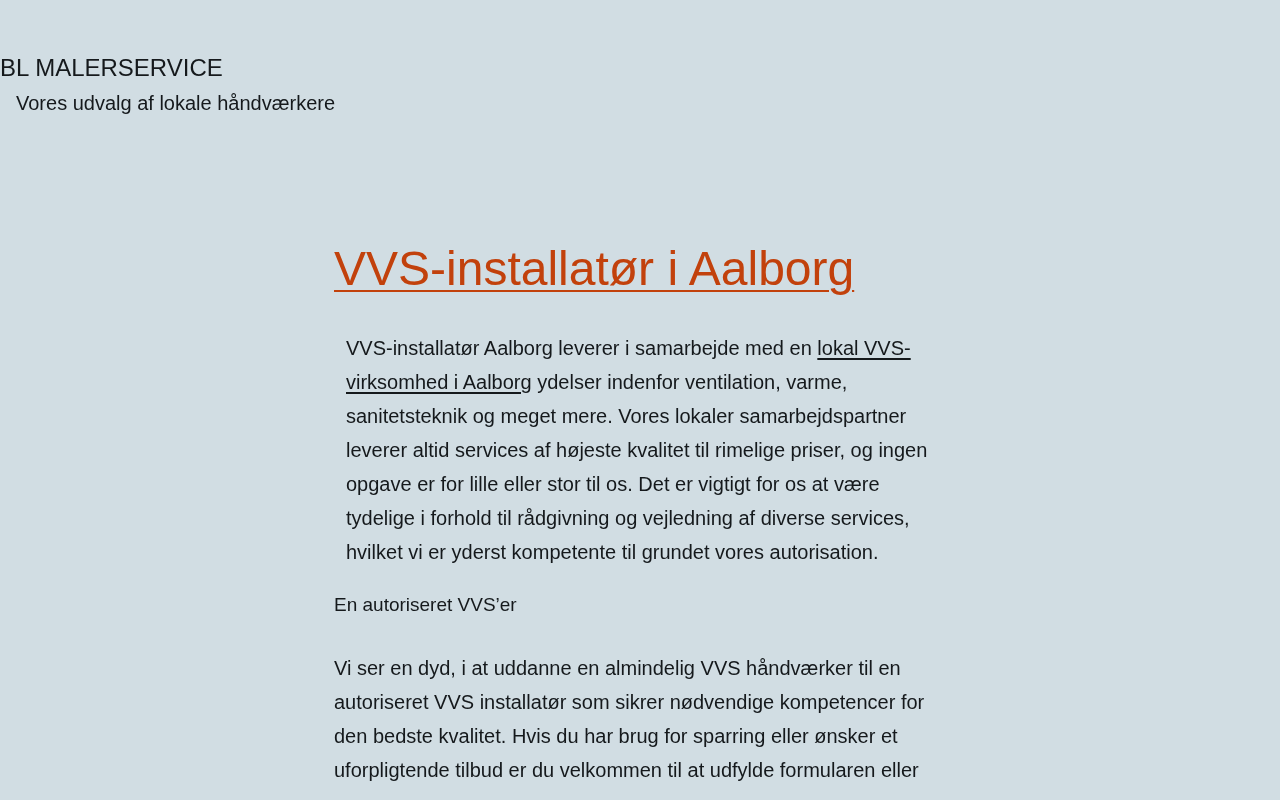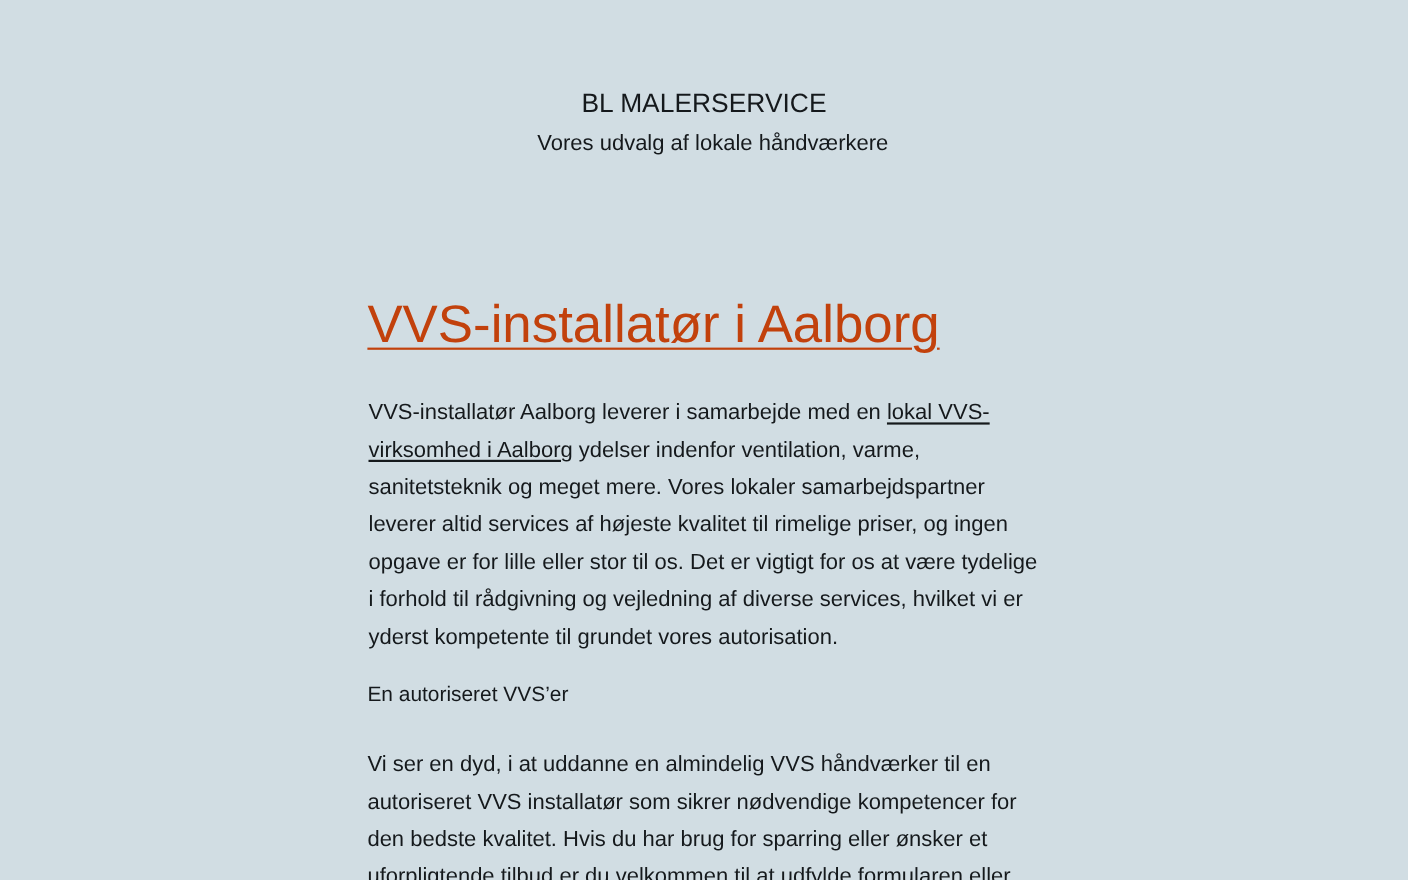--- a/index.html
+++ b/index.html
@@ -8,22 +8,21 @@
     padding: 0;
     width: 1280px;
     height: 800px;
     overflow: hidden;
     background: #d1dde3;
     color: #15191c;
     font-family: "Liberation Sans", sans-serif;
     -webkit-font-smoothing: antialiased;
   }
   .site-header {
-    padding-top: 80px;
-    text-align: center;
+    padding-top: 53px;
   }
   .site-title {
     margin: 0;
     font-size: 24px;
     line-height: 29px;
     font-weight: 400;
     color: #15191c;
     text-decoration: none;
     display: inline-block;
   }
@@ -44,21 +43,21 @@
     font-weight: 400;
     letter-spacing: 0;
   }
   h1.article-title a {
     color: #c2410c;
     text-decoration: underline;
     text-decoration-thickness: 2px;
     text-underline-offset: 5px;
   }
   p.body-text {
-    margin: 35px 0 0 1px;
+    margin: 35px 0 0 12px;
     font-size: 20px;
     line-height: 34px;
     font-weight: 400;
   }
   p.body-text a {
     color: #15191c;
     text-decoration: underline;
     text-decoration-thickness: 1.5px;
     text-underline-offset: 3px;
   }

